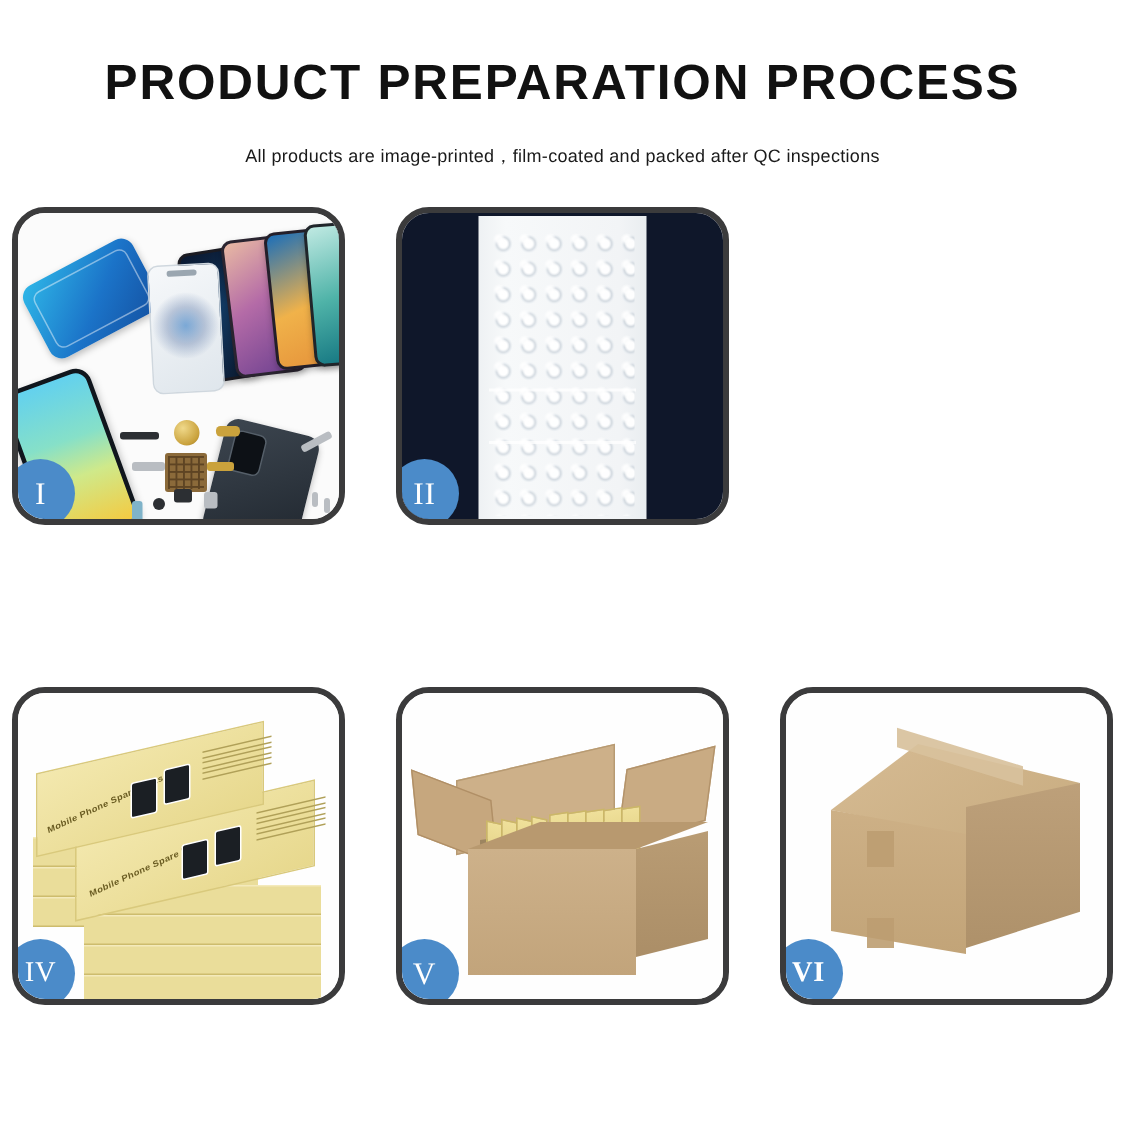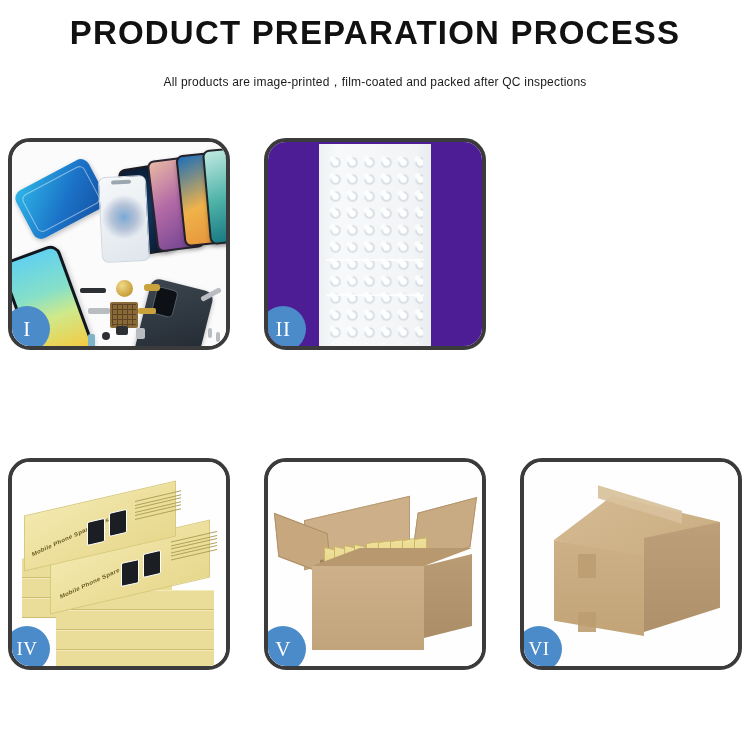--- a/index.html
+++ b/index.html
@@ -2,21 +2,21 @@
 <html><head>
 <meta charset="utf-8">
 <style>
   html,body{margin:0;padding:0;background:#ffffff;}
   body{width:750px;height:750px;overflow:hidden;font-family:"Liberation Sans",sans-serif;}
   .page{position:relative;width:750px;height:750px;background:#fff;}
 
   
   .header{position:absolute;left:0;top:0;width:750px;text-align:center;}
   .title{font-family:"Liberation Sans",sans-serif;font-size:33px;font-weight:700;
-         letter-spacing:1.2px;color:#111;margin-top:16px;line-height:1.05;white-space:nowrap;}
+         letter-spacing:1.2px;color:#111;margin-top:38px;line-height:1.05;white-space:nowrap;}
   .subtitle{font-family:"Liberation Sans",sans-serif;font-size:12px;font-weight:400;
             color:#1a1a1a;margin-top:23px;letter-spacing:.2px;white-space:nowrap;}
 
   
   .grid{position:absolute;left:8px;top:138px;width:734px;height:548px;}
   .panel{position:absolute;width:222px;height:212px;border:4px solid #3b3b3c;
          border-radius:22px;background:#fefefe;overflow:hidden;box-sizing:border-box;}
   .p-c0{left:0px;}.p-c1{left:256px;}.p-c2{left:512px;}
   .r0{top:0px;}.r1{top:320px;}
 
@@ -70,21 +70,21 @@
   .coin{position:absolute;width:17px;height:17px;border-radius:50%;
         background:radial-gradient(circle at 35% 32%,#f0d98a,#c8a03a 70%,#8a6a1e);}
   .chipgrid{position:absolute;width:28px;height:26px;background:#8b6a3a;border-radius:2px;}
   .chipgrid:after{content:"";position:absolute;inset:2px;
         background-image:linear-gradient(90deg,#5e4423 1px,transparent 1px),
                          linear-gradient(180deg,#5e4423 1px,transparent 1px);
         background-size:5px 5px;}
   .flex{position:absolute;background:#caa23c;border-radius:2px;}
 
   
-  .bgII{position:absolute;inset:0;background:#4c1d95;}
+  .bgII{position:absolute;inset:0;background:#0f172a;}
   .pouch{position:absolute;left:51px;top:2px;width:112px;height:206px;
          background:linear-gradient(90deg,#eef1f3 0%,#f7f9fa 16%,#f2f4f6 84%,#e9edf0 100%);}
   .bubbles{position:absolute;left:8px;top:10px;right:8px;bottom:6px;
         background-image:
           radial-gradient(circle at 50% 50%, rgba(255,255,255,.95) 0 22%, rgba(186,196,206,.55) 36%, rgba(226,232,237,.45) 46%, rgba(255,255,255,0) 52%);
         background-size:17px 17px;}
   .bubbles:after{content:"";position:absolute;inset:0;
         background-image:radial-gradient(circle at 34% 32%, rgba(255,255,255,.9) 0 12%, rgba(255,255,255,0) 26%);
         background-size:17px 17px;}
   .pouchseam{position:absolute;left:0;top:0;width:100%;height:100%;}
@@ -137,21 +137,21 @@
   .flapB{position:absolute;left:36px;top:46px;width:104px;height:48px;background:#cdb089;
      transform:skewY(-13deg);border:1px solid #b79a72;}
   .flapR{position:absolute;left:146px;top:44px;width:58px;height:46px;background:#c9ab83;
      transform:skewY(-22deg) rotate(8deg);border:1px solid #b3936b;}
   .inner{position:absolute;left:52px;top:84px;width:104px;height:34px;background:#9d8560;
      clip-path:polygon(0 14px,100% 0,100% 26px,0 100%);}
   .ybox{position:absolute;background:linear-gradient(180deg,#efe09a 0%,#ddca7c 100%);
      border:1px solid #cbb767;}
 
   
-  .bgVI{position:absolute;inset:0;background:#fefefe;}
+  .bgVI{position:absolute;inset:0;background:#fefefe;font-weight:bold;}
   .sf{position:absolute;left:30px;top:78px;width:90px;height:96px;
      background:linear-gradient(180deg,#cdb086 0%,#c2a478 100%);
      clip-path:polygon(0 0,100% 16px,100% 100%,0 84%);}
   .ss{position:absolute;left:120px;top:60px;width:76px;height:110px;
      background:linear-gradient(180deg,#bda07a 0%,#ae916a 100%);
      clip-path:polygon(0 16px,100% 0,100% 78%,0 100%);}
   .st{position:absolute;left:30px;top:34px;width:166px;height:62px;
      background:linear-gradient(150deg,#d6bb93 0%,#c8ac80 100%);
      clip-path:polygon(58px 0,166px 26px,90px 62px,0 44px);}
   .tape{position:absolute;left:74px;top:36px;width:84px;height:13px;background:#d8c19c;

